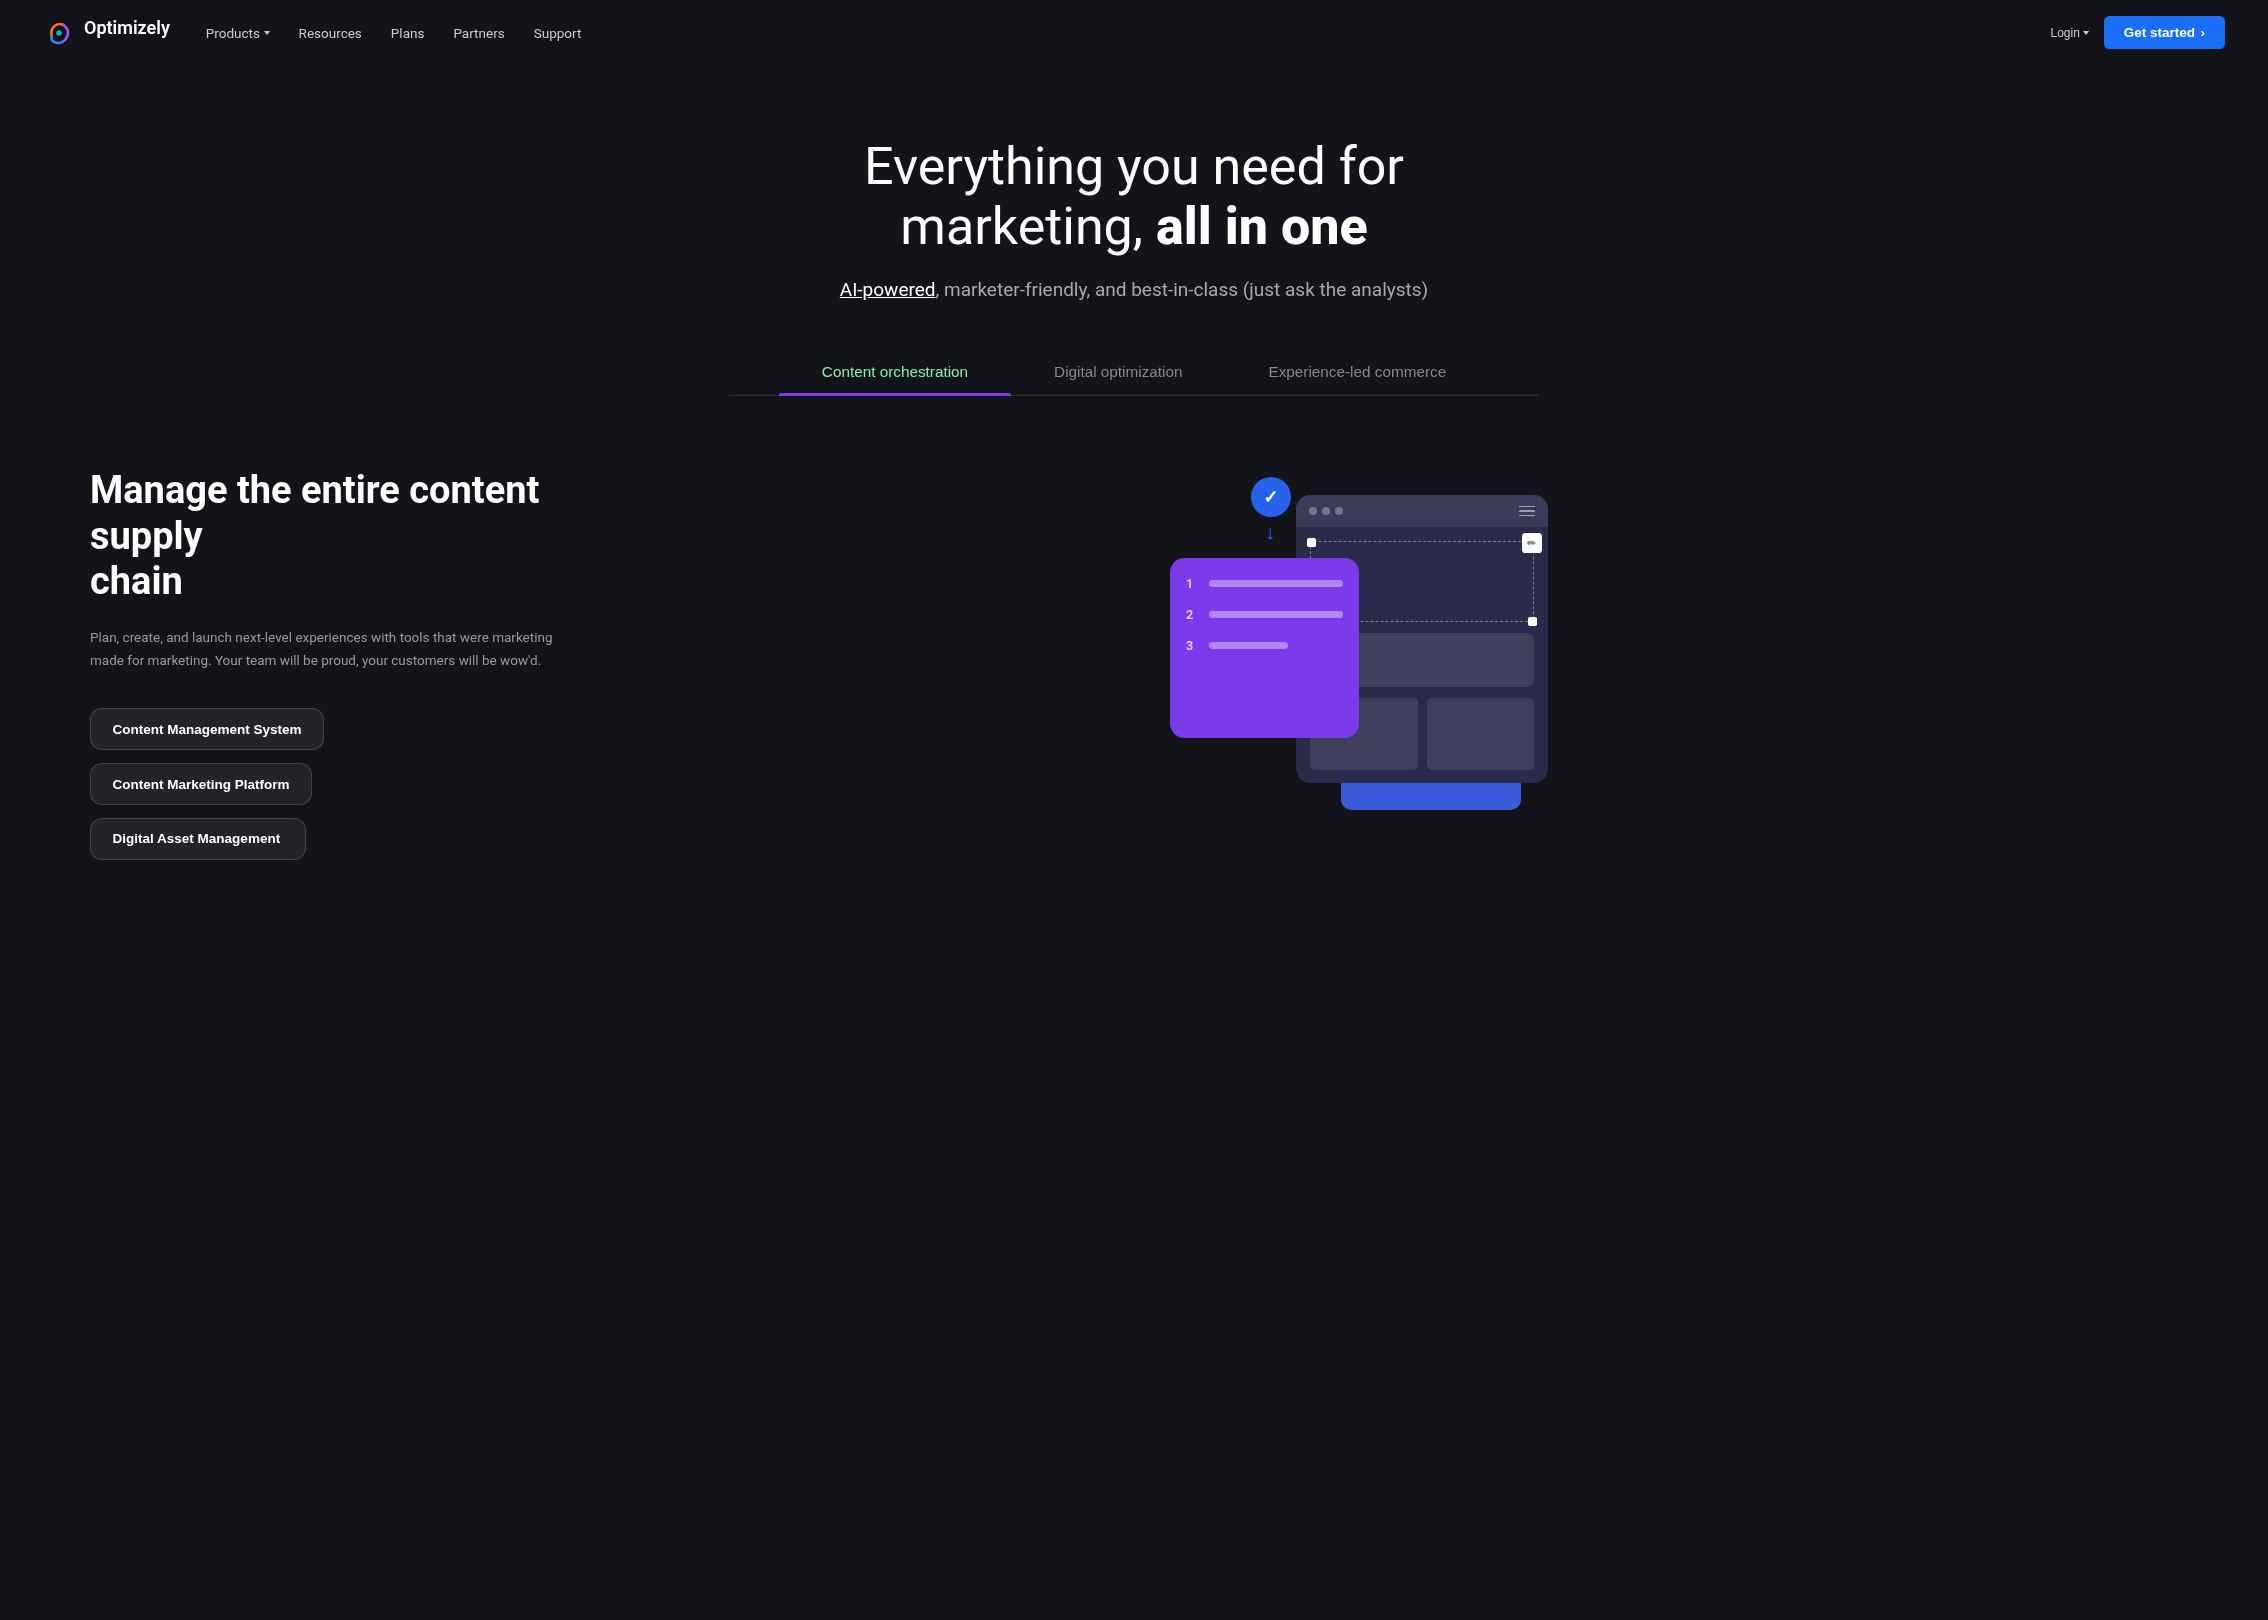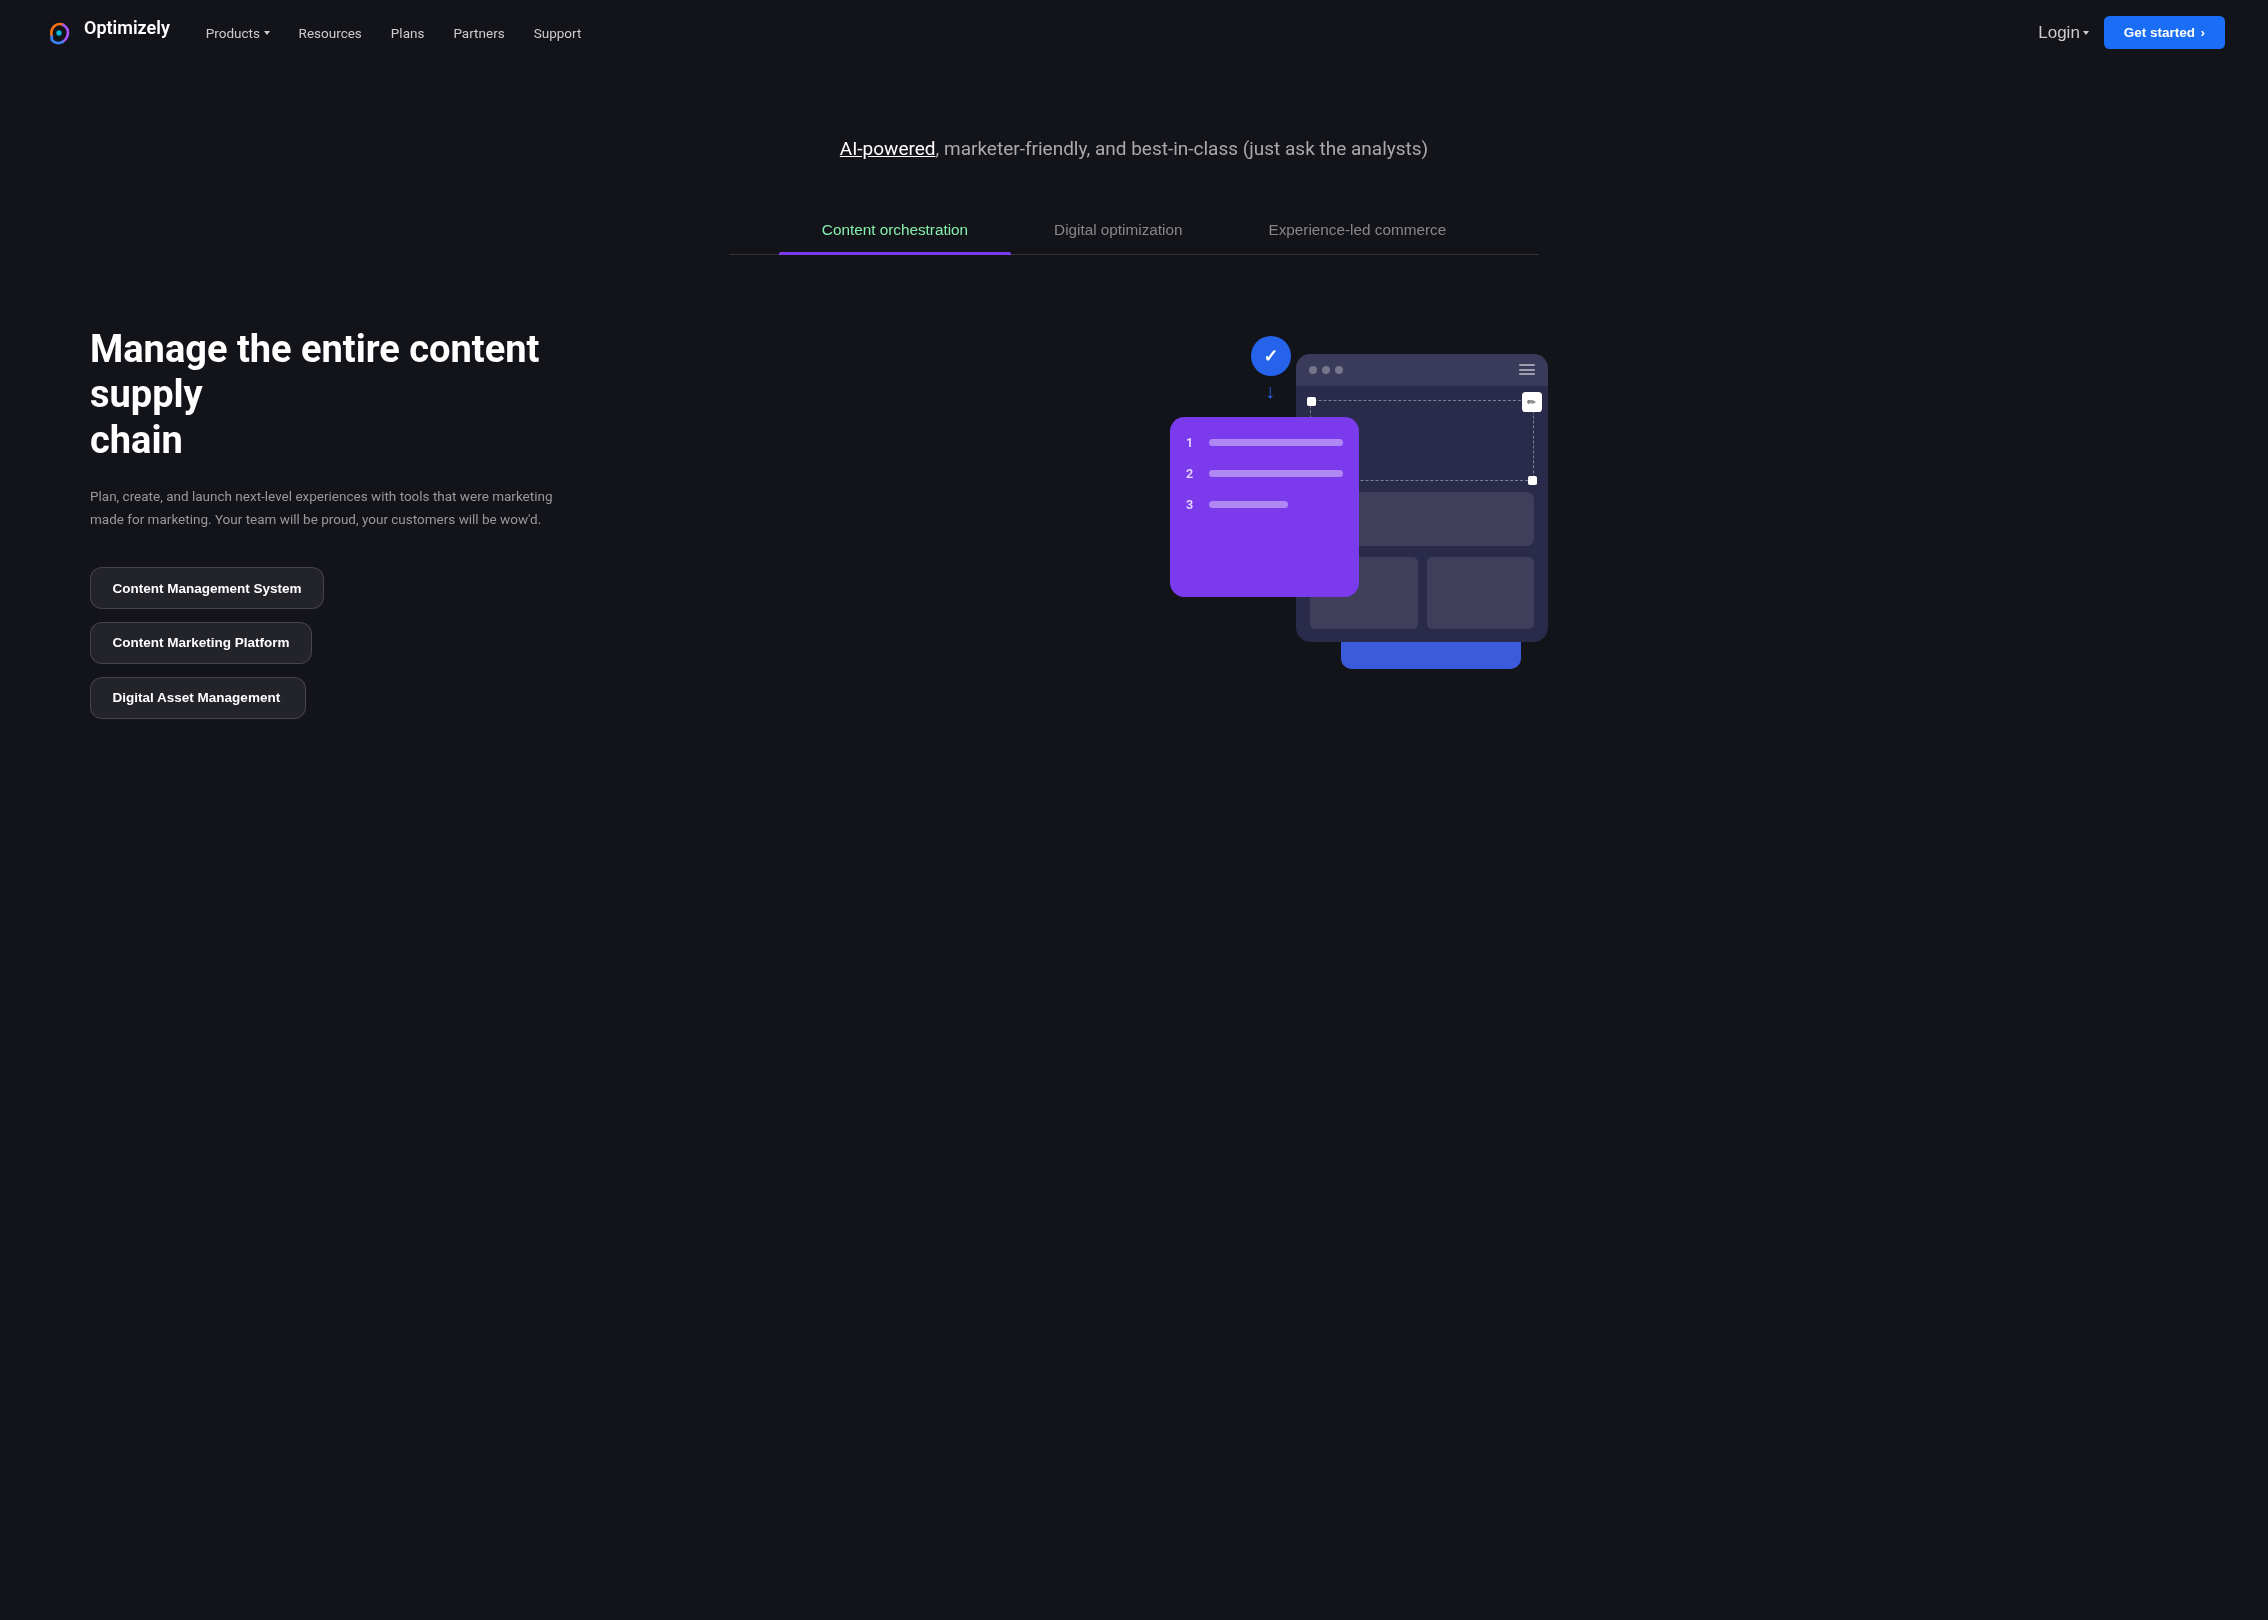--- a/index.html
+++ b/index.html
@@ -58,21 +58,21 @@
     }
     .nav-right {
       display: flex;
       align-items: center;
       gap: 14.4px;
     }
     .login-btn {
       background: none;
       border: none;
       color: #cccccc;
-      font-size: 17px;
+      font-size: 12px;
       cursor: pointer;
       display: flex;
       align-items: center;
       gap: 3.6px;
       padding-left: 24px;
     }
     .get-started-btn {
       background: #1a6ef5;
       color: #fff;
       border: none;
@@ -449,20 +449,24 @@
       <span class="chevron-down"></span>
     </button>
     <button class="get-started-btn">
       <span>Get started</span>
       <span>›</span>
     </button>
   </div>
 </nav>
 
 <section class="hero">
+  <h1 class="hero-title">
+    <span>Everything you need for marketing,</span>
+    <strong>all in one</strong>
+  </h1>
   <p class="hero-subtitle">
     <a href="#">AI-powered</a><span>, marketer-friendly, and best-in-class (just ask the analysts)</span>
   </p>
 
   <div class="tabs">
     <button class="tab active">Content orchestration</button>
     <button class="tab">Digital optimization</button>
     <button class="tab">Experience-led commerce</button>
   </div>
 </section>

